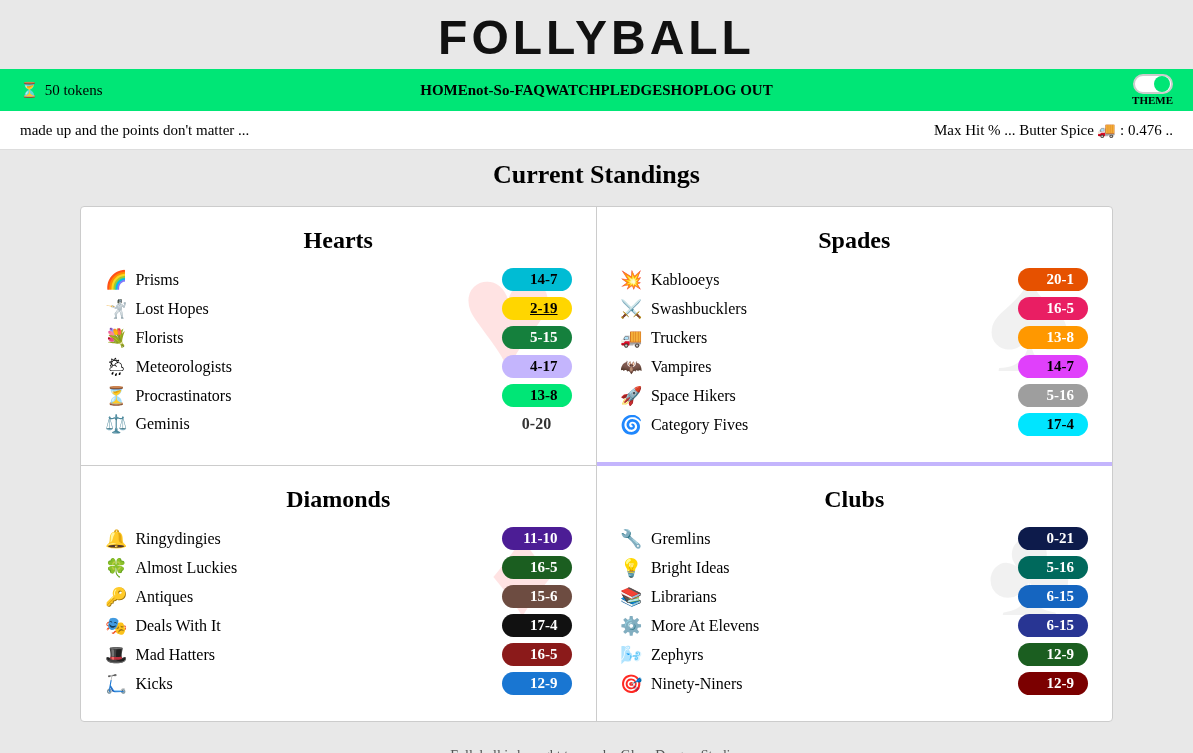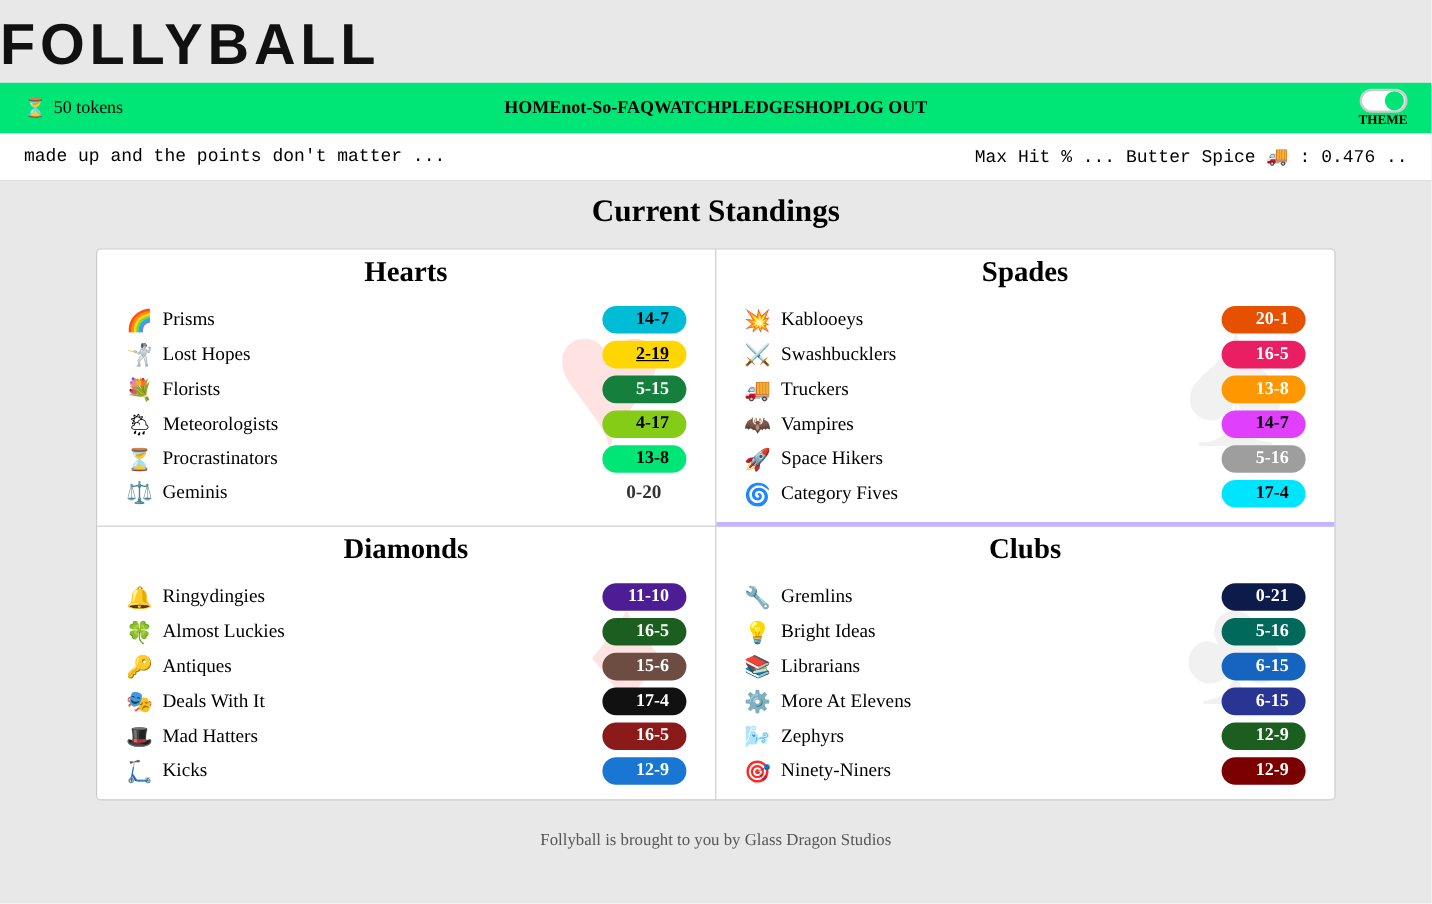--- a/index.html
+++ b/index.html
@@ -1,39 +1,39 @@
 <!DOCTYPE html>
 <html><head>
   <meta charset="utf-8">
   <style>
     * { box-sizing: border-box; margin: 0; padding: 0; }
     body { background: #e8e8e8; font-family: Georgia, serif; min-height: 753px; width: 1193px; overflow-x: hidden; }
 
     
-    .site-title { text-align: left; font-size: 48px; font-weight: bold; letter-spacing: 4px; padding: 10px 0 4px; font-family: 'Arial Black', sans-serif; color: #111; }
+    .site-title { text-align: center; font-size: 48px; font-weight: bold; letter-spacing: 4px; padding: 10px 0 4px; font-family: 'Arial Black', sans-serif; color: #111; }
 
     
     .nav-bar { background: #00e676; display: flex; align-items: center; padding: 0 20px; height: 42px; position: relative; }
     .nav-tokens { color: #000; font-size: 15px; display: flex; align-items: center; gap: 6px; margin-right: auto; }
     .nav-links { display: flex; position: absolute; left: 50%; transform: translateX(-50%); }
     .nav-links a { color: #000; text-decoration: none; font-size: 15px; font-weight: bold; cursor: pointer; }
     .theme-toggle { margin-left: auto; display: flex; flex-direction: column; align-items: center; font-size: 12px; }
     .toggle-switch { width: 40px; height: 20px; background: #fff; border-radius: 10px; position: relative; cursor: pointer; border: 2px solid #ccc; }
     .toggle-knob { width: 16px; height: 16px; background: #00e676; border-radius: 50%; position: absolute; right: 1px; top: 0px; }
 
     
-    .ticker-bar { background: #fff; padding: 10px 20px; display: flex; justify-content: space-between; align-items: center; font-size: 15px; border-bottom: 1px solid #ddd; font-family: Liberation Mono, monospace; }
+    .ticker-bar { background: #fff; padding: 10px 20px; display: flex; justify-content: space-between; align-items: center; font-size: 15px; border-bottom: 1px solid #ddd; }
 
     
     .main { padding: 10px 80px; }
     .standings-title { text-align: center; font-size: 26px; font-weight: bold; margin-bottom: 16px; }
 
     
     .standings-grid { display: grid; grid-template-columns: 1fr 1fr; border: 1px solid #ccc; background: #fff; border-radius: 4px; }
-    .quadrant { padding: 6px 24px; position: relative; overflow: hidden; }
+    .quadrant { padding: 20px 24px; position: relative; overflow: hidden; }
     .quadrant:nth-child(1) { border-right: 1px solid #ccc; border-bottom: 1px solid #ccc; }
     .quadrant:nth-child(2) { border-bottom: 4px solid #c4b5fd; }
     .quadrant:nth-child(3) { border-right: 1px solid #ccc; }
 
     .quadrant-title { text-align: center; font-size: 24px; font-weight: bold; margin-bottom: 14px; }
 
     
     .suit-watermark { position: absolute; font-size: 160px; opacity: 0.12; color: #ccc; pointer-events: none; right: 40px; top: 30px; line-height: 1; z-index: 0; }
     .suit-watermark.hearts { color: #ffb0b0; opacity: 0.35; }
     .suit-watermark.diamonds { color: #ffb0b0; opacity: 0.35; }
@@ -42,21 +42,21 @@
     .team-row { display: flex; align-items: center; justify-content: space-between; margin-bottom: 6px; }
     .team-left { display: flex; align-items: center; gap: 8px; font-size: 16px; }
     .team-icon { font-size: 18px; }
 
     .score-badge { padding: 3px 14px; border-radius: 20px; font-size: 15px; font-weight: bold; color: #fff; min-width: 70px; text-align: right; display: inline-block; }
 
     
     .score-teal { background: #00bcd4; color: #000; }
     .score-yellow { background: #ffd600; color: #000; text-decoration: underline; }
     .score-green { background: #15803d; }
-    .score-blue-light { background: #84cc16; color: #000; }
+    .score-blue-light { background: #c4b5fd; color: #000; }
     .score-green-bright { background: #00e676; color: #000; }
     .score-orange-dark { background: #e65100; }
     .score-pink { background: #e91e63; }
     .score-orange { background: #ff9800; }
     .score-magenta { background: #e040fb; color: #000; }
     .score-gray { background: #9e9e9e; }
     .score-cyan-bright { background: #00e5ff; color: #000; }
     .score-purple { background: #4c1d95; }
     .score-dark-green { background: #1b5e20; }
     .score-teal-dark { background: #00695c; }

